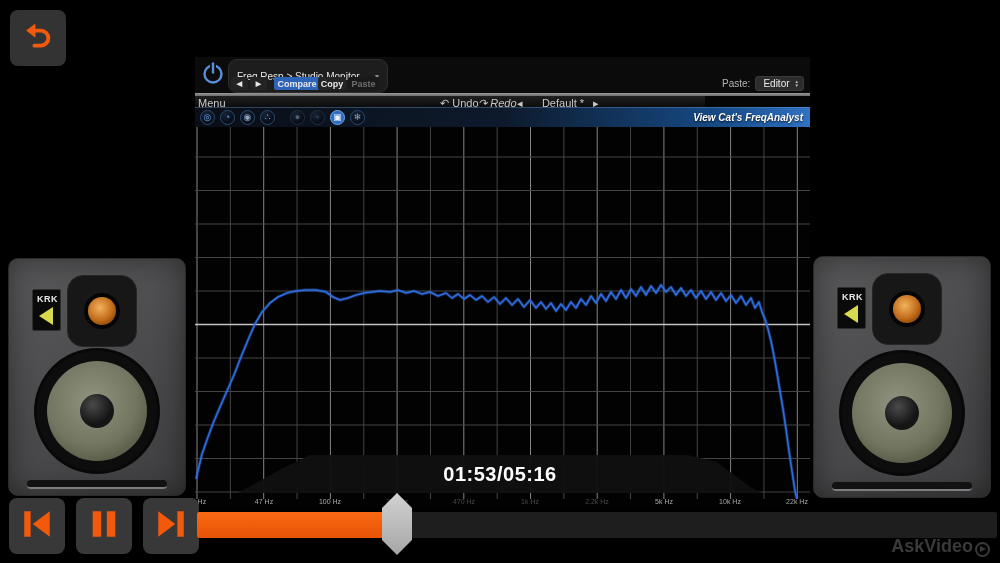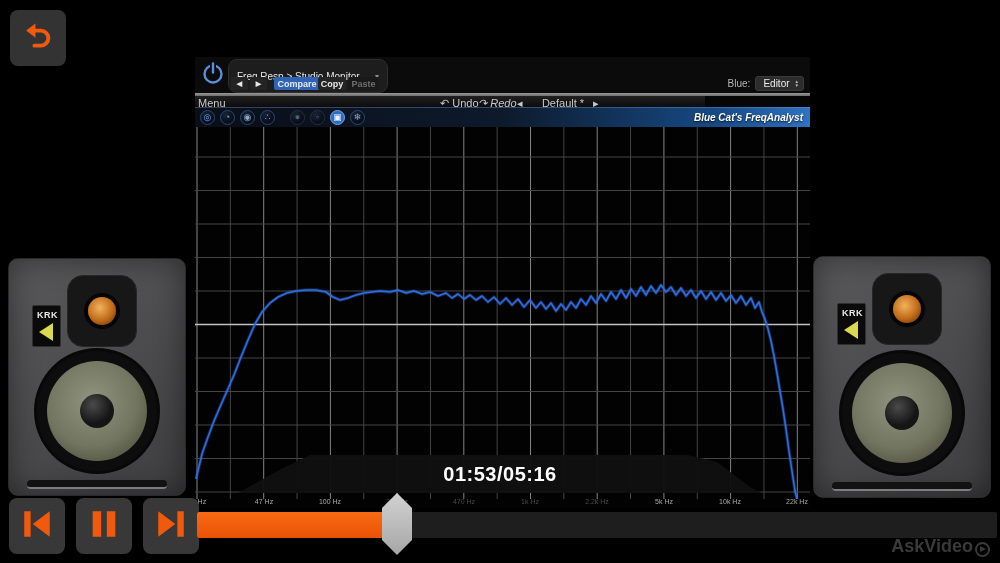--- a/index.html
+++ b/index.html
@@ -66,21 +66,21 @@
   
   #time-overlay { left:238px; top:455px; width:524px; height:38px; background:rgba(16,16,16,.96);
      clip-path:polygon(0px 38px,45px 13px,72px 0px,450px 0px,479px 7px,512px 32px,524px 38px); }
   #time-text { left:380px; top:463px; width:240px; text-align:center; color:#fff;
      font-size:20px; font-weight:bold; letter-spacing:.5px; }
 
   
   .speaker { position:absolute; background:linear-gradient(145deg,#59595b,#3e3e40);
      border:1px solid #2a2a2a; border-radius:10px; box-shadow:inset 0 0 30px rgba(0,0,0,.45); }
   .krk-badge { position:absolute; left:23px; top:30px; width:29px; height:42px; background:#0a0a0a;
-     border-radius:2px; border:1px solid #2f2f2f; padding:4px 3px 0 4px;margin-top:16px; }
+     border-radius:2px; border:1px solid #2f2f2f; padding:4px 3px 0 4px; }
   .krk-badge .brand { color:#e8e8e8; font-size:9px; font-weight:bold; letter-spacing:.5px; }
   .krk-badge .arrow { position:absolute; left:6px; top:17px; width:0; height:0;
      border-top:9px solid transparent; border-bottom:9px solid transparent; border-right:14px solid #d9d94e; }
   .tweeter { position:absolute; left:58px; top:16px; width:70px; height:72px; background:#171717;
      border-radius:16px; border:1px solid #262626; }
   .tweeter .dome { position:absolute; left:50%; top:50%; width:28px; height:28px; border-radius:50%;
      transform:translate(-50%,-50%);
      background:radial-gradient(circle at 42% 38%,#f2b25e,#c06a18 55%,#6e3408 90%); box-shadow:0 0 0 4px #050505; }
   .woofer { position:absolute; left:50%; bottom:24px; transform:translateX(-50%); width:120px; height:120px;
      border-radius:50%; background:#0d0d0d; box-shadow:0 0 0 3px #080808; }
@@ -135,21 +135,21 @@
     <div id="preset-select">
       <span>Freq Resp &gt; Studio Monitor</span>
       <span class="caret">▾</span>
     </div>
     <div class="hdr-btn" id="nav-prev">◀</div>
     <div class="hdr-btn" id="nav-next">▶</div>
     <div class="hdr-btn" id="btn-compare">Compare</div>
     <div class="hdr-btn" id="btn-copy">Copy</div>
     <div class="hdr-btn" id="btn-paste">Paste</div>
     <div id="view-group">
-      <span id="view-label">Blue:</span>
+      <span id="view-label">Paste:</span>
       <span id="view-select">
         <span>Editor</span>
         <span class="updown">
             <span>▲</span>
             <span>▼</span>
           </span>
       </span>
     </div>
   </div>
 
@@ -167,21 +167,21 @@
   <div id="icons-bar">
 
     <span class="tb-icon ">◎</span>
       <span class="tb-icon ">◔</span>
       <span class="tb-icon mid">◉</span>
       <span class="tb-icon mid">∴</span>
       <span class="tb-icon dim gap">●</span>
       <span class="tb-icon dim">▫</span>
       <span class="tb-icon active">▣</span>
       <span class="tb-icon mid">❄</span>
-      <span id="plugin-title">Blue Cat's FreqAnalyst</span>
+      <span id="plugin-title">View Cat's FreqAnalyst</span>
   </div>
 
   <div id="chart">
     <svg id="chart-svg" viewBox="0 0 615 372" preserveAspectRatio="none">
         <line x1="2" y1="0" x2="2" y2="372" stroke="#848484" stroke-width="1"></line>
         <line x1="35.35" y1="0" x2="35.35" y2="372" stroke="#454545" stroke-width="1"></line>
         <line x1="68.7" y1="0" x2="68.7" y2="372" stroke="#848484" stroke-width="1"></line>
         <line x1="102.05000000000001" y1="0" x2="102.05000000000001" y2="372" stroke="#454545" stroke-width="1"></line>
         <line x1="135.4" y1="0" x2="135.4" y2="372" stroke="#848484" stroke-width="1"></line>
         <line x1="168.75" y1="0" x2="168.75" y2="372" stroke="#454545" stroke-width="1"></line>

